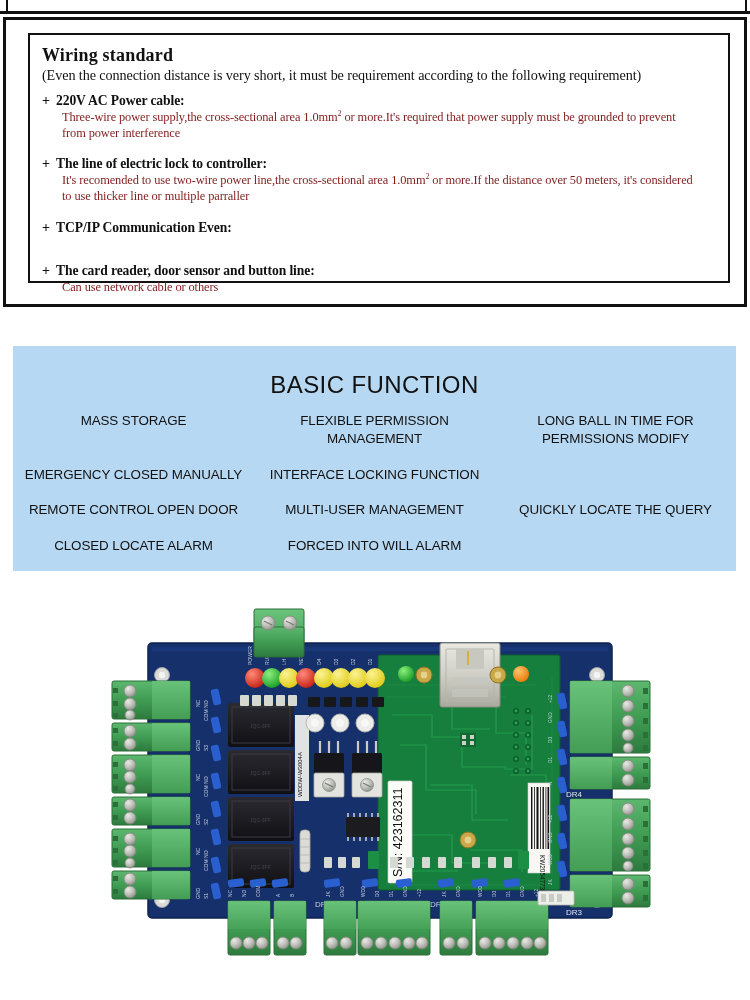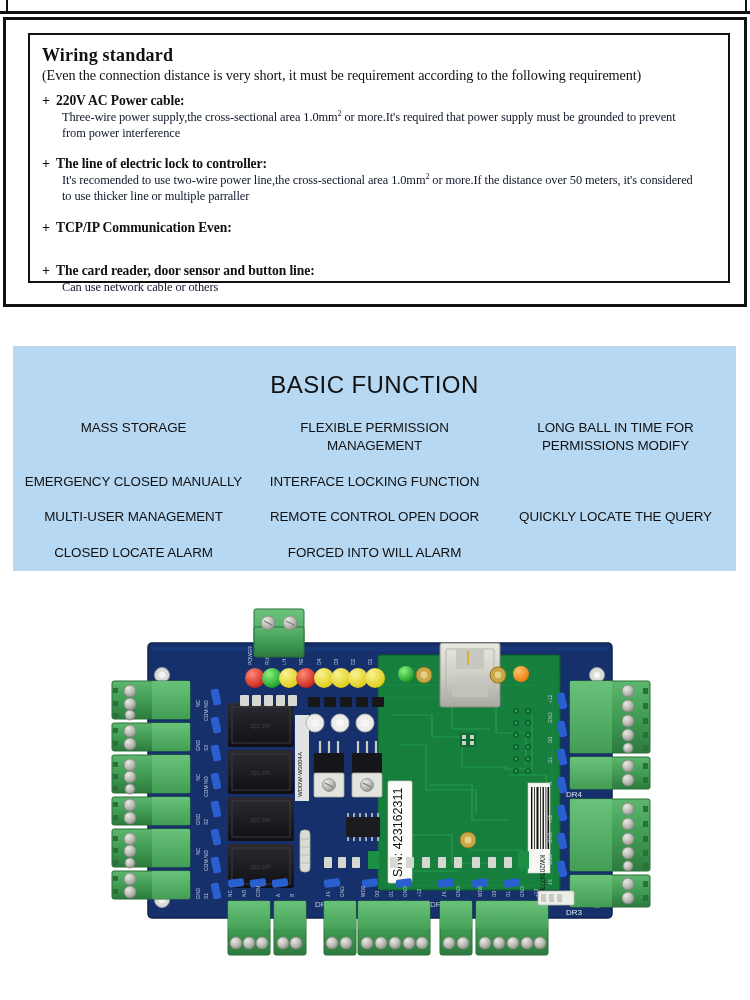--- a/index.html
+++ b/index.html
@@ -47,38 +47,38 @@
   .wr-head{
     font-size:13.6px;font-weight:bold;color:#111;line-height:1.25;
     display:flex;align-items:flex-start;gap:3px;
     letter-spacing:-.1px;
   }
   .plus-bullet{
     font-weight:bold;font-size:14px;line-height:1.2;display:inline-block;
     width:11px;flex:0 0 11px;color:#111;
   }
   .wr-body{
-    font-size:12.4px;color:#0f172a;line-height:1.28;
+    font-size:12.4px;color:#7f1d1d;line-height:1.28;
     margin:0 0 0 20px;letter-spacing:-.1px;
   }
   .sup{font-size:8px;vertical-align:super;line-height:0;}
   .gap-big{height:11px;}
 
   
   .basic-panel{
     position:absolute;left:13px;top:346px;width:723px;height:225px;
     background:#b7d8f2;box-sizing:border-box;
     font-family:"Liberation Sans", sans-serif;
   }
   .basic-title{
     text-align:center;color:#111;font-size:24px;font-weight:normal;
     letter-spacing:.4px;margin:25px 0 0 0;
   }
   .fn-grid{
-    margin-top:20px;display:grid;
+    margin-top:13px;display:grid;
     grid-template-columns:repeat(3,1fr);
     row-gap:18px;
   }
   .fn-cell{
     text-align:center;color:#111;font-size:13.4px;
     line-height:1.33;letter-spacing:-.1px;padding:0 4px;
   }
 
   
   .pcb-photo{
@@ -149,22 +149,22 @@
 <div class="basic-panel">
   <div class="basic-title">BASIC FUNCTION</div>
 
   <div class="fn-grid">
     <div class="fn-cell">MASS STORAGE</div>
     <div class="fn-cell">FLEXIBLE  PERMISSION MANAGEMENT</div>
     <div class="fn-cell">LONG BALL IN TIME FOR PERMISSIONS MODIFY</div>
     <div class="fn-cell">EMERGENCY CLOSED MANUALLY</div>
     <div class="fn-cell">INTERFACE LOCKING FUNCTION</div>
     <div class="fn-cell"></div>
+    <div class="fn-cell">REMOTE CONTROL OPEN DOOR</div>
     <div class="fn-cell">MULTI-USER MANAGEMENT</div>
-    <div class="fn-cell">REMOTE CONTROL OPEN DOOR</div>
     <div class="fn-cell">QUICKLY LOCATE THE QUERY</div>
     <div class="fn-cell">CLOSED LOCATE ALARM</div>
     <div class="fn-cell">FORCED INTO WILL ALARM</div>
   </div>
 </div>
 
 <div class="pcb-photo">
 <svg class="pcb-svg" viewBox="0 0 560 400" xmlns="http://www.w3.org/2000/svg">
   <defs>
     <linearGradient id="gTerm" x1="0" y1="0" x2="0" y2="1">

